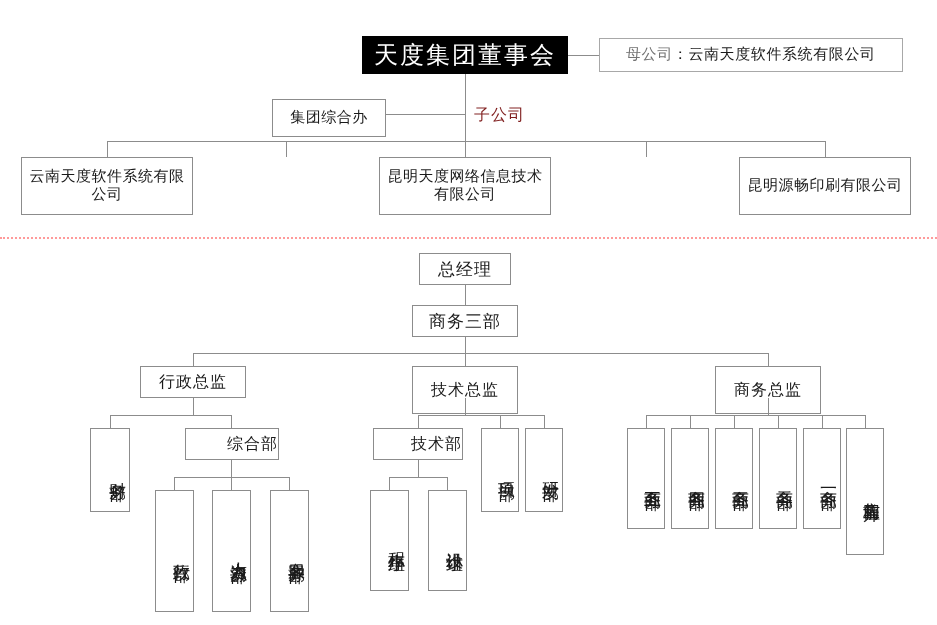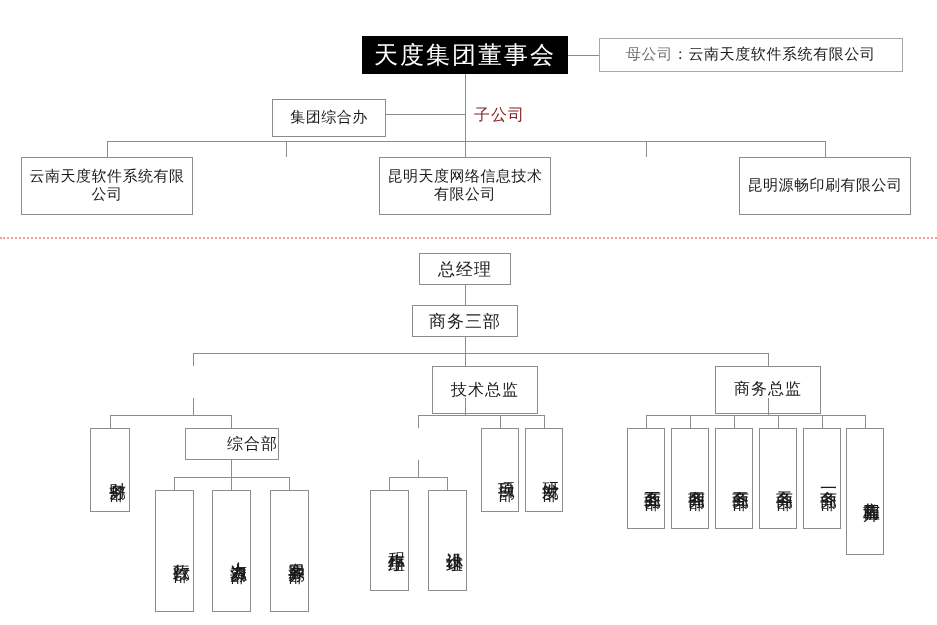--- a/index.html
+++ b/index.html
@@ -157,24 +157,27 @@
   <div class="node mid" style="left:412px; top:305px; width:106px; height:32px;">
     <span>商务三部</span>
   </div>
 
   <div class="ln v" style="left:465px; top:337px; height:16px;"></div>
   <div class="ln h" style="left:193px; top:353px; width:575px;"></div>
   <div class="ln v" style="left:193px; top:353px; height:13px;"></div>
   <div class="ln v" style="left:465px; top:353px; height:13px;"></div>
   <div class="ln v" style="left:768px; top:353px; height:13px;"></div>
 
-  <div class="node dir" style="left:432px; top:366px; width:106px; height:48px;">
+  <div class="node dir" style="left:140px; top:366px; width:106px; height:32px;">
+    <span>行政总监</span>
+  </div>
+  <div class="node dir" style="left:412px; top:366px; width:106px; height:48px;">
     <span>技术总监</span>
   </div>
-  <div class="node dir" style="left:715px; top:366px; width:106px; height:48px;font-family:Liberation Mono, monospace;">
+  <div class="node dir" style="left:715px; top:366px; width:106px; height:48px;">
     <span>商务总监</span>
   </div>
 
   <div class="ln v" style="left:193px; top:398px; height:17px;"></div>
   <div class="ln h" style="left:110px; top:415px; width:121px;"></div>
   <div class="ln v" style="left:110px; top:415px; height:13px;"></div>
   <div class="ln v" style="left:231px; top:415px; height:13px;"></div>
 
   <div class="node vert" style="left:90px; top:428px; width:40px; height:84px;">
     <span>财务部</span>
@@ -199,20 +202,23 @@
   <div class="node vert" style="left:270px; top:490px; width:39px; height:122px;">
     <span>客户服务部</span>
   </div>
 
   <div class="ln v" style="left:465px; top:398px; height:17px;"></div>
   <div class="ln h" style="left:418px; top:415px; width:126px;"></div>
   <div class="ln v" style="left:418px; top:415px; height:13px;"></div>
   <div class="ln v" style="left:500px; top:415px; height:13px;"></div>
   <div class="ln v" style="left:544px; top:415px; height:13px;"></div>
 
+  <div class="node dept" style="left:373px; top:428px; width:90px; height:32px;">
+    <span>技术部</span>
+  </div>
   <div class="node vert" style="left:481px; top:428px; width:38px; height:84px;">
     <span>项目部</span>
   </div>
   <div class="node vert" style="left:525px; top:428px; width:38px; height:84px;">
     <span>研发部</span>
   </div>
 
   <div class="ln v" style="left:418px; top:460px; height:17px;"></div>
   <div class="ln h" style="left:389px; top:477px; width:58px;"></div>
   <div class="ln v" style="left:389px; top:477px; height:13px;"></div>

